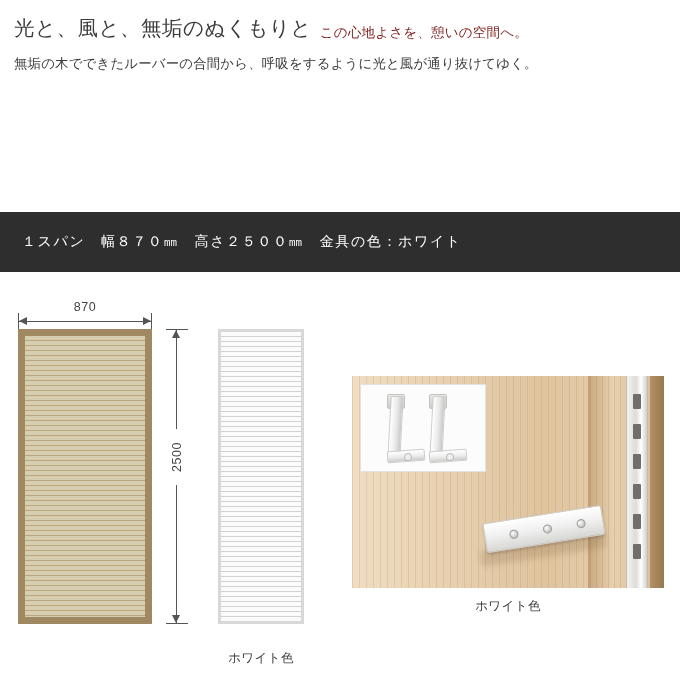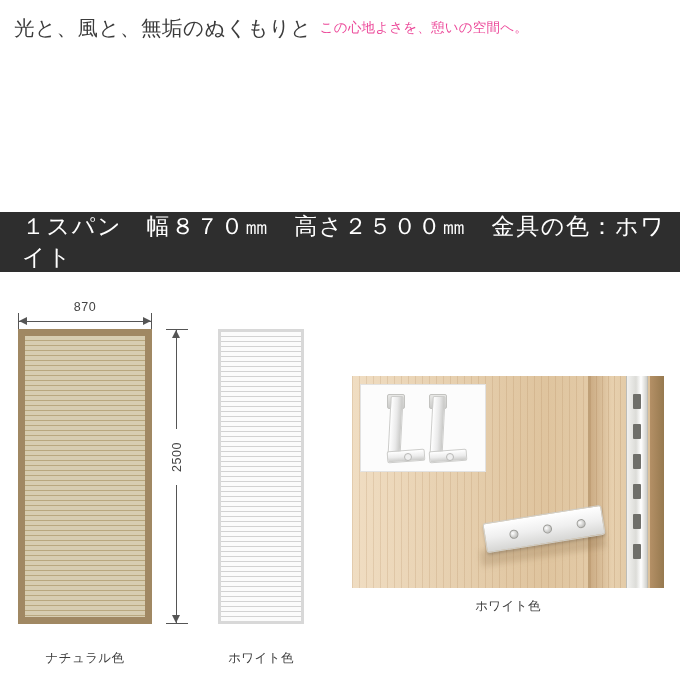--- a/index.html
+++ b/index.html
@@ -18,33 +18,33 @@
   .page {
     width: 680px;
     height: 680px;
     position: relative;
     box-sizing: border-box;
   }
 
   
   .headline {
     display: flex;
-    align-items: center;
+    align-items: flex-end;
     padding: 14px 14px 0 14px;
     white-space: nowrap;
   }
   .headline-main {
     font-size: 20.5px;
     letter-spacing: 0.5px;
     color: #3b3b3b;
     font-weight: 400;
   }
   .headline-sub {
     font-size: 13.5px;
-    color: #ec4899;
+    color: #7f1d1d;
     margin-left: 8px;
     letter-spacing: 0.2px;
   }
 
   
   .body-copy {
     padding: 10px 14px 0 14px;
   }
   .body-copy p {
     margin: 0 0 6px 0;
@@ -63,21 +63,21 @@
     width: 680px;
     height: 60px;
     background: #2e2e2e;
     color: #ffffff;
     display: flex;
     align-items: center;
     padding-left: 22px;
     box-sizing: border-box;
   }
   .spec-bar .spec-text {
-    font-size: 23px;
+    font-size: 14px;
     letter-spacing: 1.6px;
   }
 
   
   .diagram-area {
     position: absolute;
     left: 0;
     top: 272px;
     width: 680px;
     height: 408px;
@@ -414,41 +414,41 @@
 <body>
 
 <div class="page">
 
   <div class="headline">
     <span class="headline-main">光と、風と、無垢のぬくもりと</span>
     <span class="headline-sub">この心地よさを、憩いの空間へ。</span>
   </div>
 
   <div class="body-copy">
+    <p>無垢の木でできたルーバーの合間から、呼吸をするように光と風が通り抜けてゆく。</p>
   </div>
 
   <div class="spec-bar">
     <span class="spec-text">１スパン　幅８７０㎜　高さ２５００㎜　金具の色：ホワイト</span>
   </div>
 
   <div class="diagram-area">
 
     <div class="dim-top">
       <div class="label">870</div>
       <div class="line"></div>
       <div class="tick-l"></div>
       <div class="tick-r"></div>
       <div class="arrow-l"></div>
       <div class="arrow-r"></div>
     </div>
 
     <div class="panel panel-natural">
       <div class="slats"></div>
     </div>
-    <div class="caption caption-natural">ナチュラル色</div>
 
     <div class="dim-height">
       <div class="cap-t"></div>
       <div class="cap-b"></div>
       <div class="vline"></div>
       <div class="arrow-t"></div>
       <div class="arrow-b"></div>
       <div class="vlabel">2500</div>
     </div>
 

